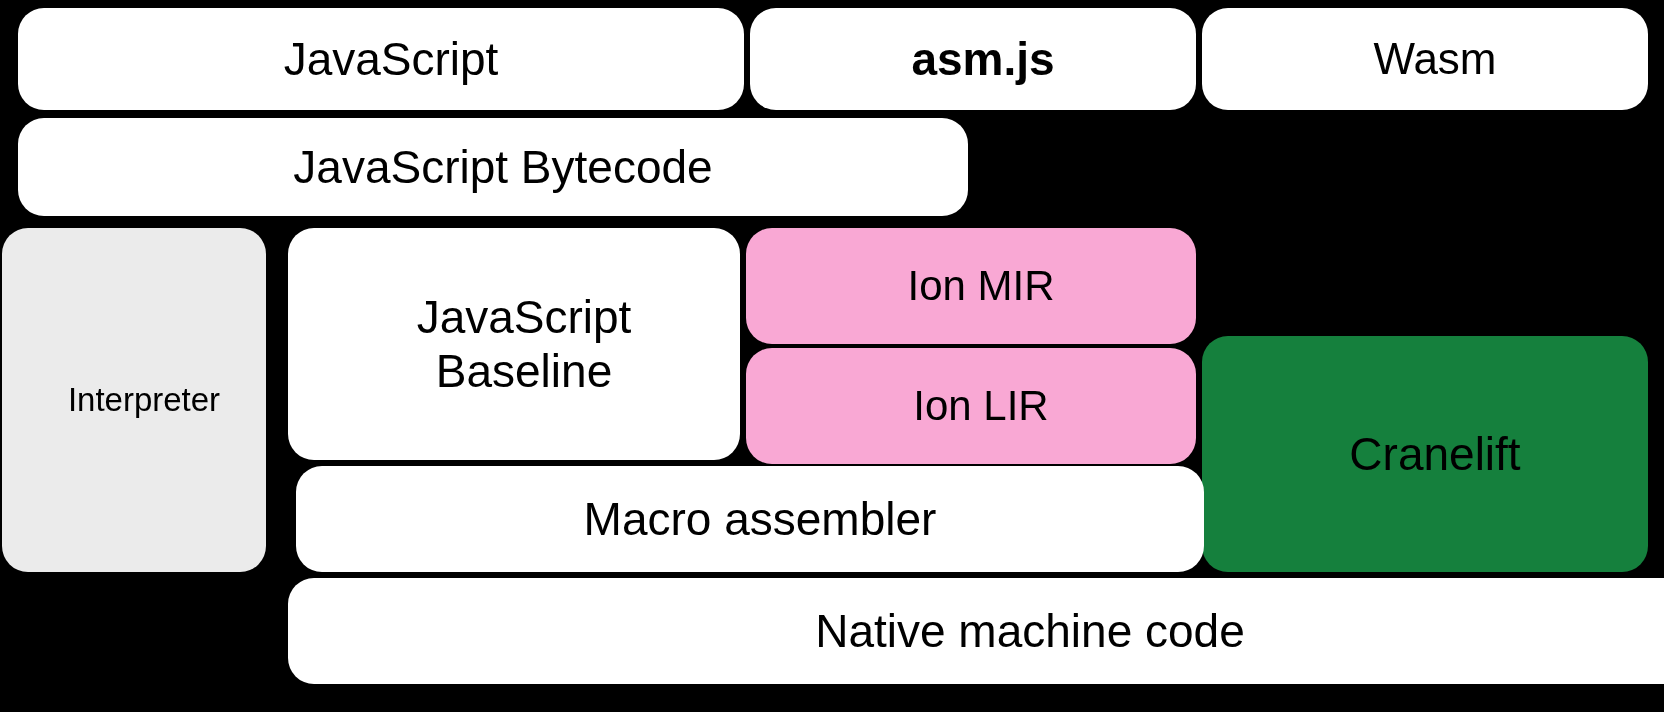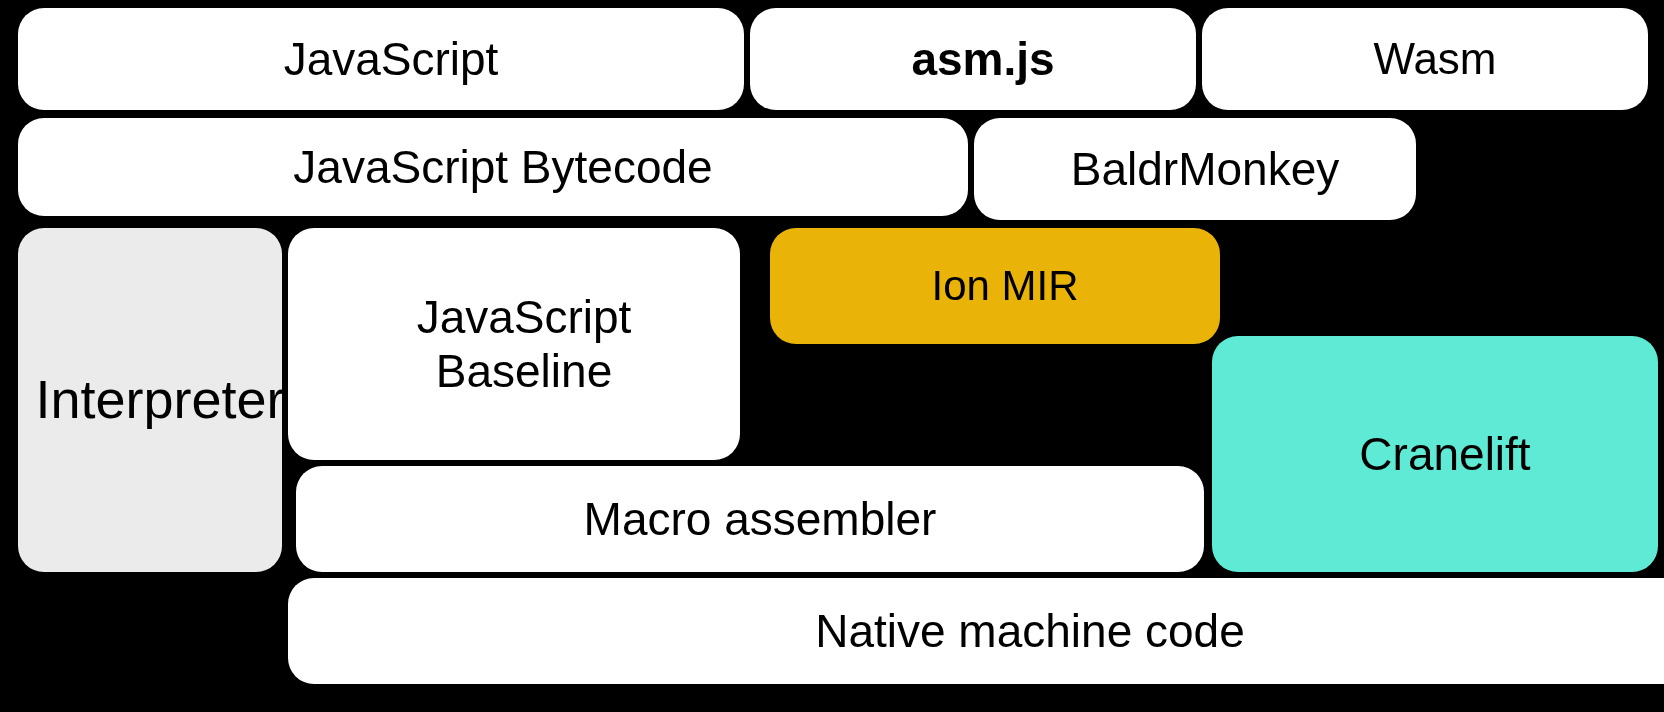--- a/index.html
+++ b/index.html
@@ -24,32 +24,32 @@
     justify-content: center;
     text-align: center;
     color: #000000;
     line-height: 1.18;
     white-space: pre-line;
     user-select: none;
     padding-left: 20px;
   }
   .fill-white { background: #ffffff; }
   .fill-gray  { background: #ebebeb; }
-  .fill-green { background: #eab308; margin-left: 24px; }
-  .fill-pink  { background: #5eead4; margin-left: 10px; }
+  .fill-green { background: #f9a8d4; }
+  .fill-pink  { background: #15803d; }
 </style>
 </head>
 <body>
 
 <div id="stage">
     <div class="node fill-white" style="left: 18px; top: 8px; width: 726px; height: 102px; font-size: 46px;">JavaScript</div>
     <div class="node fill-white" style="left: 750px; top: 8px; width: 446px; height: 102px; font-size: 46px; font-weight: bold;">asm.js</div>
     <div class="node fill-white" style="left: 1202px; top: 8px; width: 446px; height: 102px; font-size: 44px;">Wasm</div>
     <div class="node fill-white" style="left: 18px; top: 118px; width: 950px; height: 98px; font-size: 46px;">JavaScript Bytecode</div>
-    <div class="node fill-white" style="left: 974px; top: 118px; width: 442px; height: 102px; font-size: 46px;">BaldrMonkey</div>
-    <div class="node fill-gray" style="left: 18px; top: 228px; width: 264px; height: 344px; font-size: 54px;">Interpreter</div>
+    <div class="node fill-gray" style="left: 2px; top: 228px; width: 264px; height: 344px; font-size: 33px;">Interpreter</div>
     <div class="node fill-white" style="left: 288px; top: 228px; width: 452px; height: 232px; font-size: 46px;">JavaScript
 Baseline</div>
     <div class="node fill-green" style="left: 746px; top: 228px; width: 450px; height: 116px; font-size: 42px;">Ion MIR</div>
+    <div class="node fill-green" style="left: 746px; top: 348px; width: 450px; height: 116px; font-size: 42px;">Ion LIR</div>
     <div class="node fill-pink" style="left: 1202px; top: 336px; width: 446px; height: 236px; font-size: 46px;">Cranelift</div>
     <div class="node fill-white" style="left: 296px; top: 466px; width: 908px; height: 106px; font-size: 46px;">Macro assembler</div>
     <div class="node fill-white" style="left: 288px; top: 578px; width: 1464px; height: 106px; font-size: 46px;">Native machine code</div>
   </div>
 
 </body></html>

